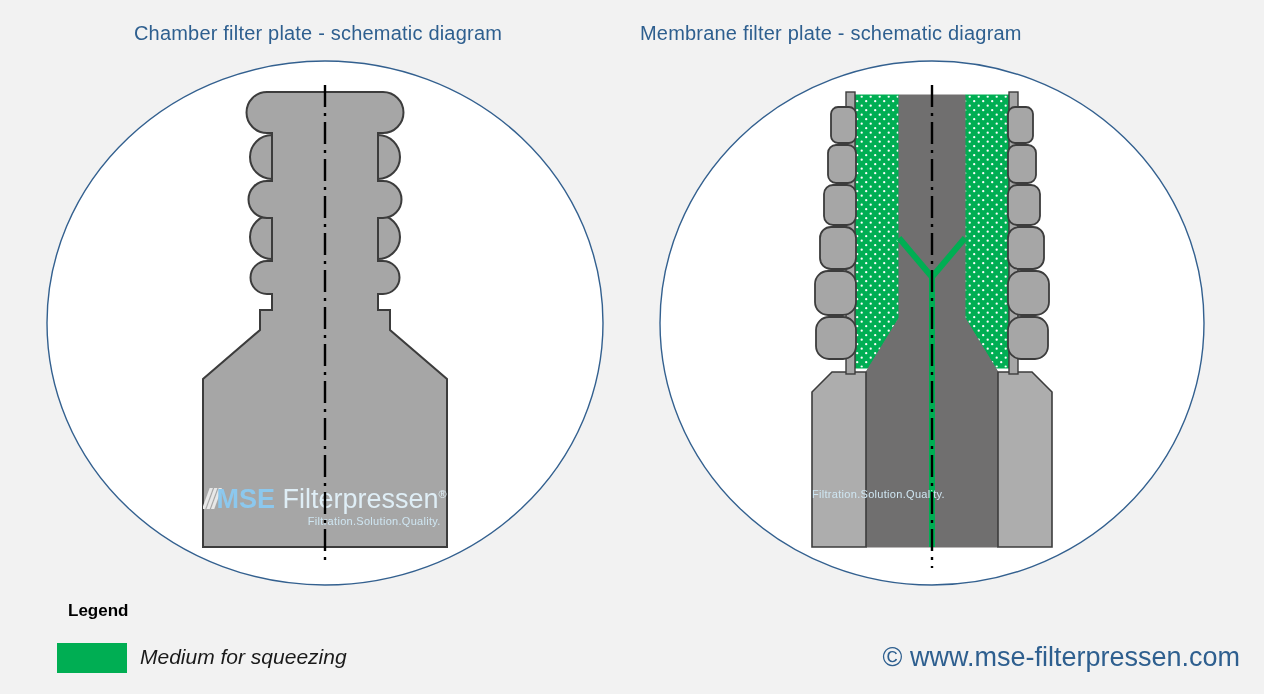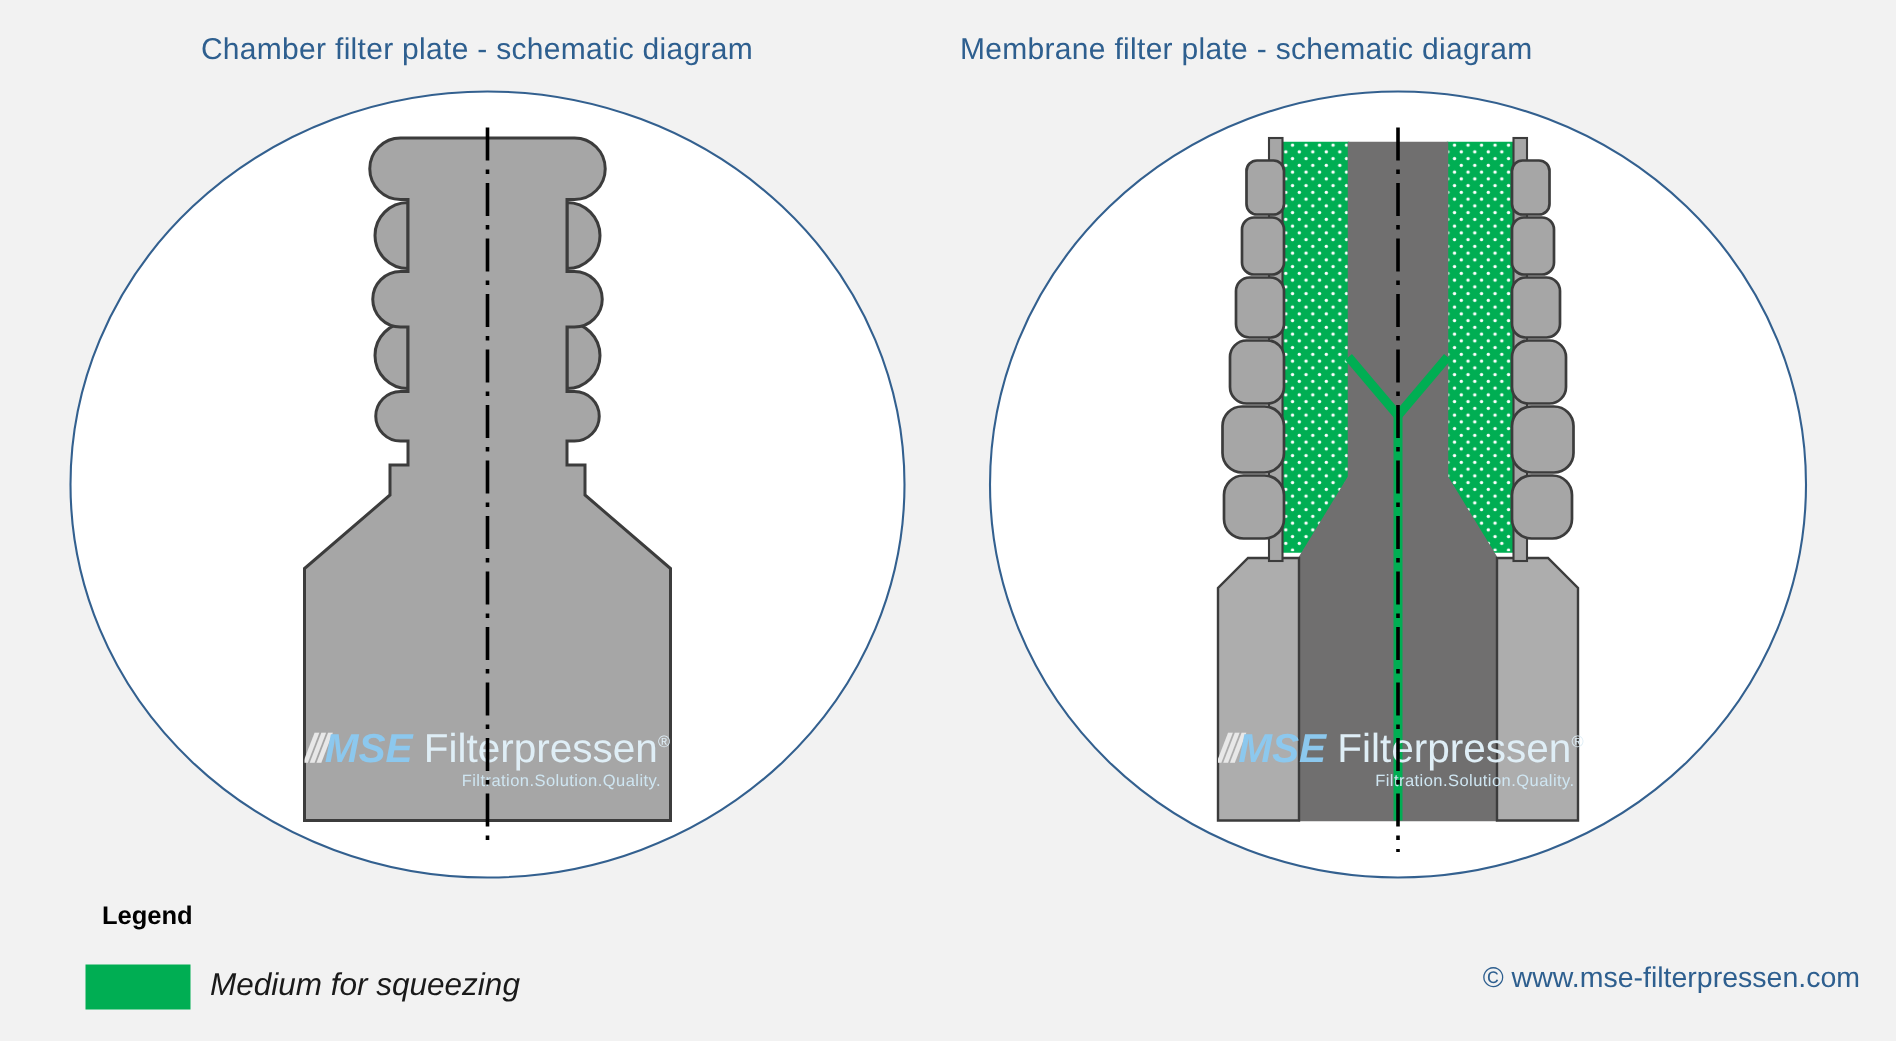--- a/index.html
+++ b/index.html
@@ -53,21 +53,21 @@
     top: 645px;
     font-size: 21px;
     color: #1a1a1a;
     white-space: nowrap;
     font-style: italic;
   }
   .copyright {
     position: absolute;
     right: 24px;
     top: 642px;
-    font-size: 19px;
+    font-size: 27px;
     color: #2e5f8f;
     white-space: nowrap;
     text-align: center;
   }
   .wm {
     position: absolute;
     pointer-events: none;
   }
   .wm-main {
     font-size: 27px;
@@ -76,21 +76,20 @@
   }
   .wm-bars {
     color: #e8e8e8;
     font-style: italic;
     font-weight: bold;
     letter-spacing: -3px;
   }
   .wm-mse {
     color: #8cc8ee;
     font-weight: bold;
-    font-style: italic;
   }
   .wm-fp {
     color: #dfeef6;
   }
   .wm-reg {
     font-size: 11px;
     vertical-align: super;
     color: #dfeef6;
   }
   .wm-tag {
@@ -231,23 +230,20 @@
       </g>
 
       <g stroke="#00ae53" stroke-width="6" fill="none" stroke-linecap="butt">
         <line x1="899" y1="238" x2="932" y2="277"></line>
         <line x1="965" y1="238" x2="932" y2="277"></line>
       </g>
       <line x1="932" y1="277" x2="932" y2="547" stroke="#00ae53" stroke-width="6"></line>
 
       <foreignObject x="812" y="486" width="262" height="58">
         <div xmlns="http://www.w3.org/1999/xhtml" class="wm">
-          <div class="wm-main">
-            <span class="wm-bars">///</span><span class="wm-mse">MSE</span><span class="wm-fp"> Filterpressen</span><span class="wm-reg">®</span>
-          </div>
           <div class="wm-tag" style="text-align:right; margin-top:2px; padding-right:6px;">Filtration.Solution.Quality.</div>
         </div>
       </foreignObject>
 
       <line x1="932" y1="85" x2="932" y2="568" stroke="#000000" stroke-width="2.4" stroke-dasharray="22 6 3 6"></line>
     </g>
   </g>
 </svg>
 
 <div class="panel-title" id="title-left">Chamber filter plate -  schematic diagram</div>

